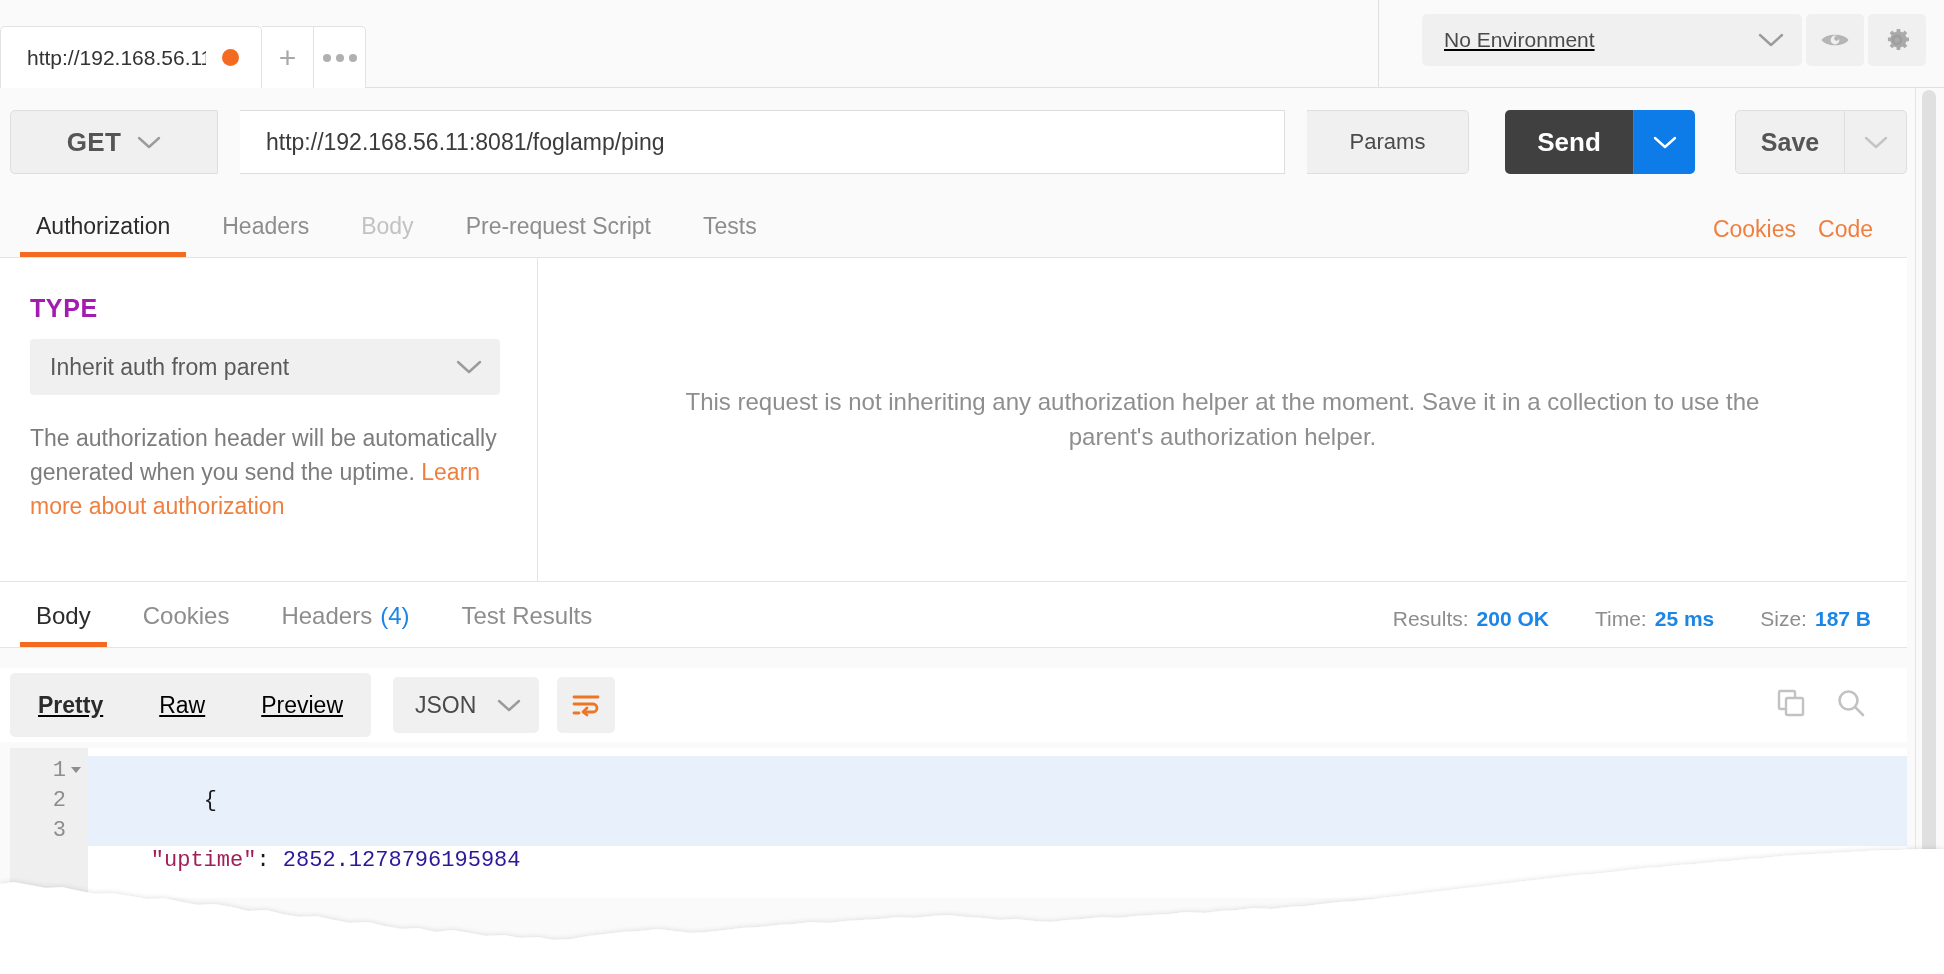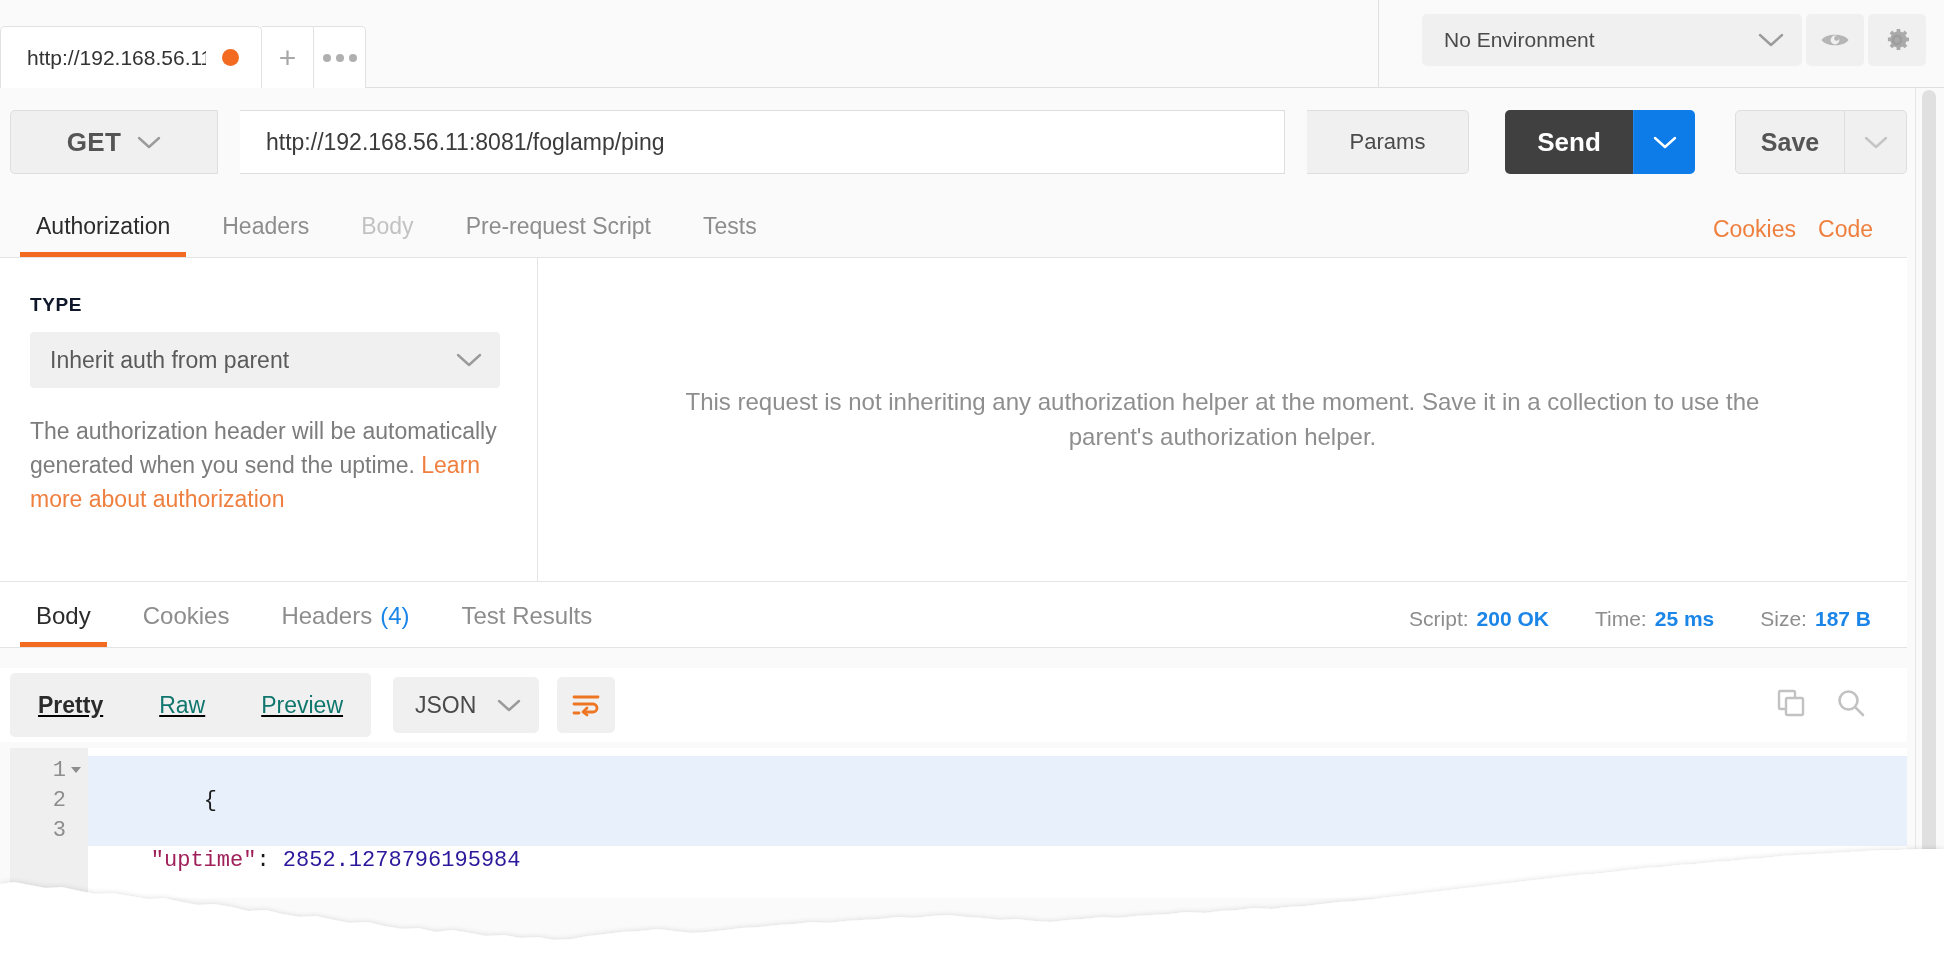--- a/index.html
+++ b/index.html
@@ -94,20 +94,21 @@
     background: #e0e0e0;
   }
 
   
   .env-zone {
     position: absolute;
     right: 18px; top: 14px;
     display: flex;
     align-items: flex-start;
     gap: 4px;
+    text-decoration: underline;
   }
   .env-select {
     width: 380px; height: 52px;
     background: #f0f0f0;
     border-radius: 5px;
     display: flex;
     align-items: center;
     padding: 0 18px 0 22px;
     justify-content: space-between;
   }
@@ -261,23 +262,23 @@
     background: #ffffff;
     border-bottom: 1px solid #e4e4e4;
     display: flex;
   }
   .auth-left {
     width: 538px;
     border-right: 1px solid #e4e4e4;
     padding: 36px 30px 0 30px;
   }
   .auth-type-label {
-    font-size: 19px;
+    font-size: 25px;
     font-weight: 700;
-    color: #0f172a;
+    color: #a21caf;
     letter-spacing: .6px;
     margin-bottom: 16px;
   }
   .auth-select {
     width: 470px; height: 56px;
     background: #f0f0f0;
     border-radius: 4px;
     display: flex;
     align-items: center;
     justify-content: space-between;
@@ -347,21 +348,21 @@
     background: #f0f0f0;
     border-radius: 5px;
     height: 64px;
     overflow: hidden;
     text-decoration: underline;
   }
   .seg div {
     display: flex; align-items: center;
     padding: 0 28px;
     font-size: 23px;
-    color: #0f766e;
+    color: #000000;
   }
   .seg div.on { color: #2b2b2b; font-weight: 700; }
   .fmt-select {
     margin-left: 22px;
     height: 56px;
     background: #f0f0f0;
     border-radius: 5px;
     display: flex;
     align-items: center;
     gap: 21px;
@@ -597,21 +598,21 @@
     <div class="rt">
       <span>Headers</span>
       <span class="badge-count">(4)</span>
     </div>
     <div class="rt">
       <span>Test Results</span>
     </div>
 
     <div class="resp-meta">
       <div>
-        <span class="k">Script:</span><span class="v">200 OK</span>
+        <span class="k">Results:</span><span class="v">200 OK</span>
       </div>
       <div>
         <span class="k">Time:</span><span class="v">25 ms</span>
       </div>
       <div>
         <span class="k">Size:</span><span class="v">187 B</span>
       </div>
     </div>
   </div>
 

